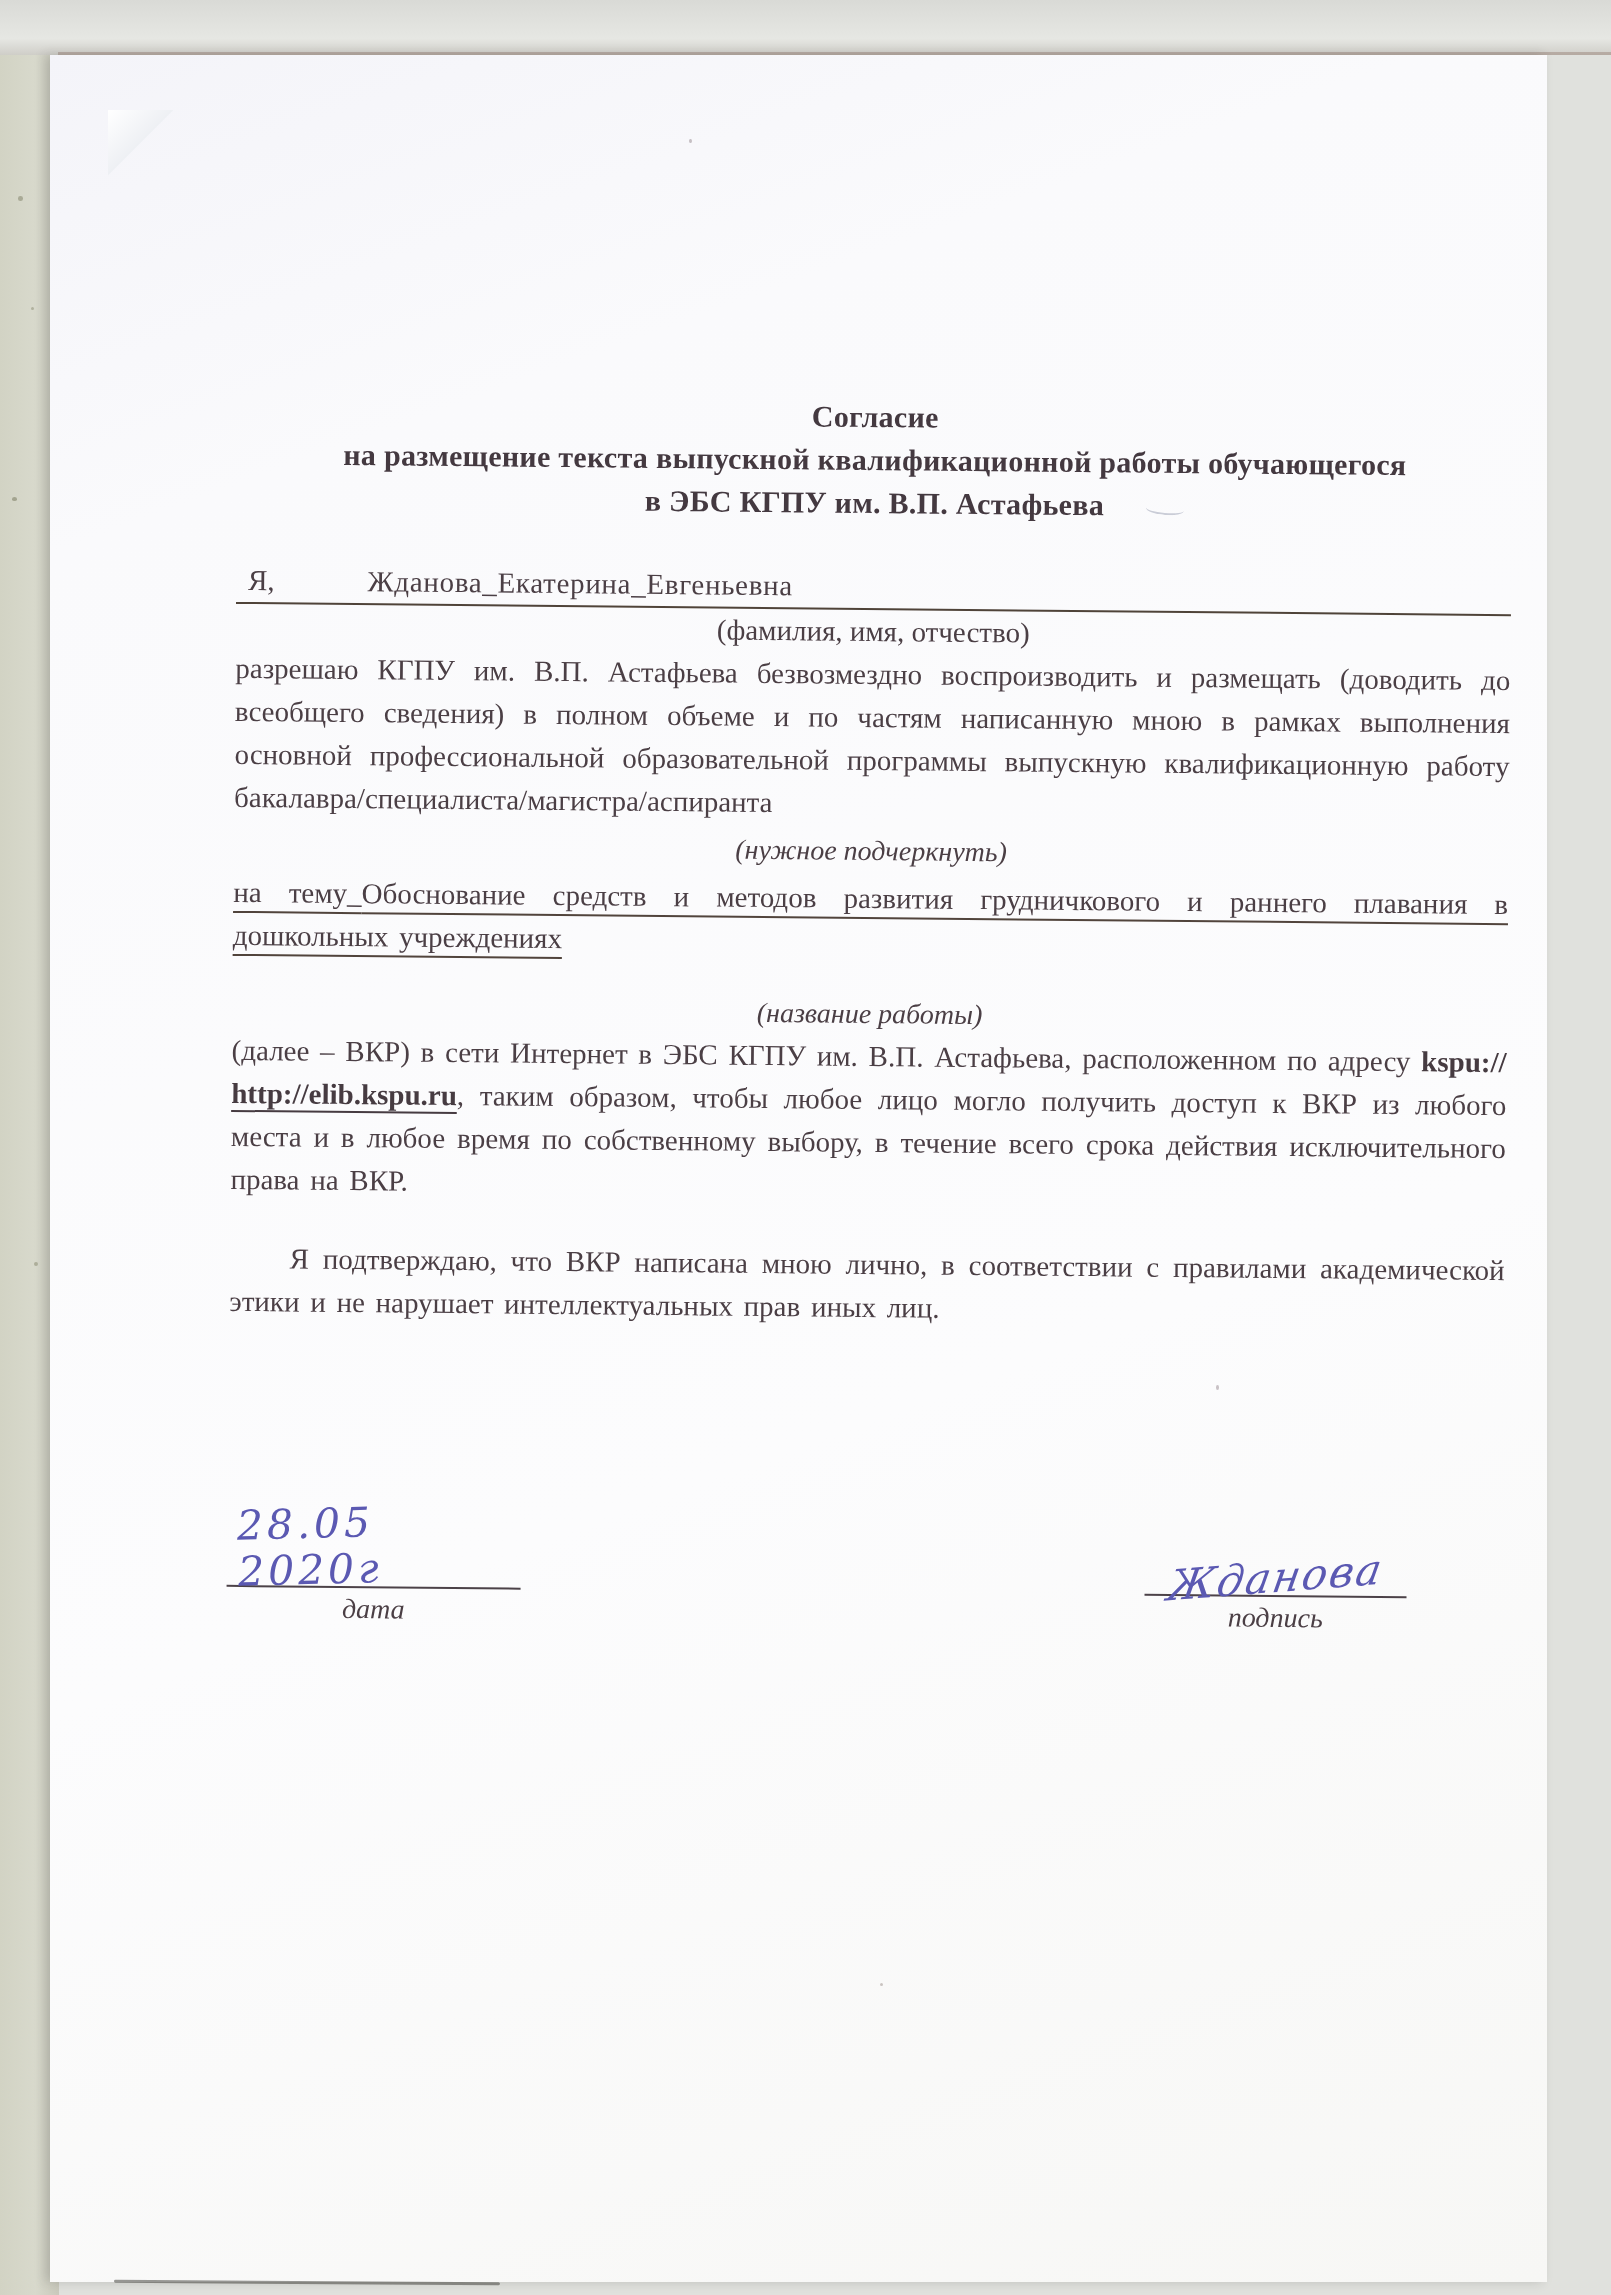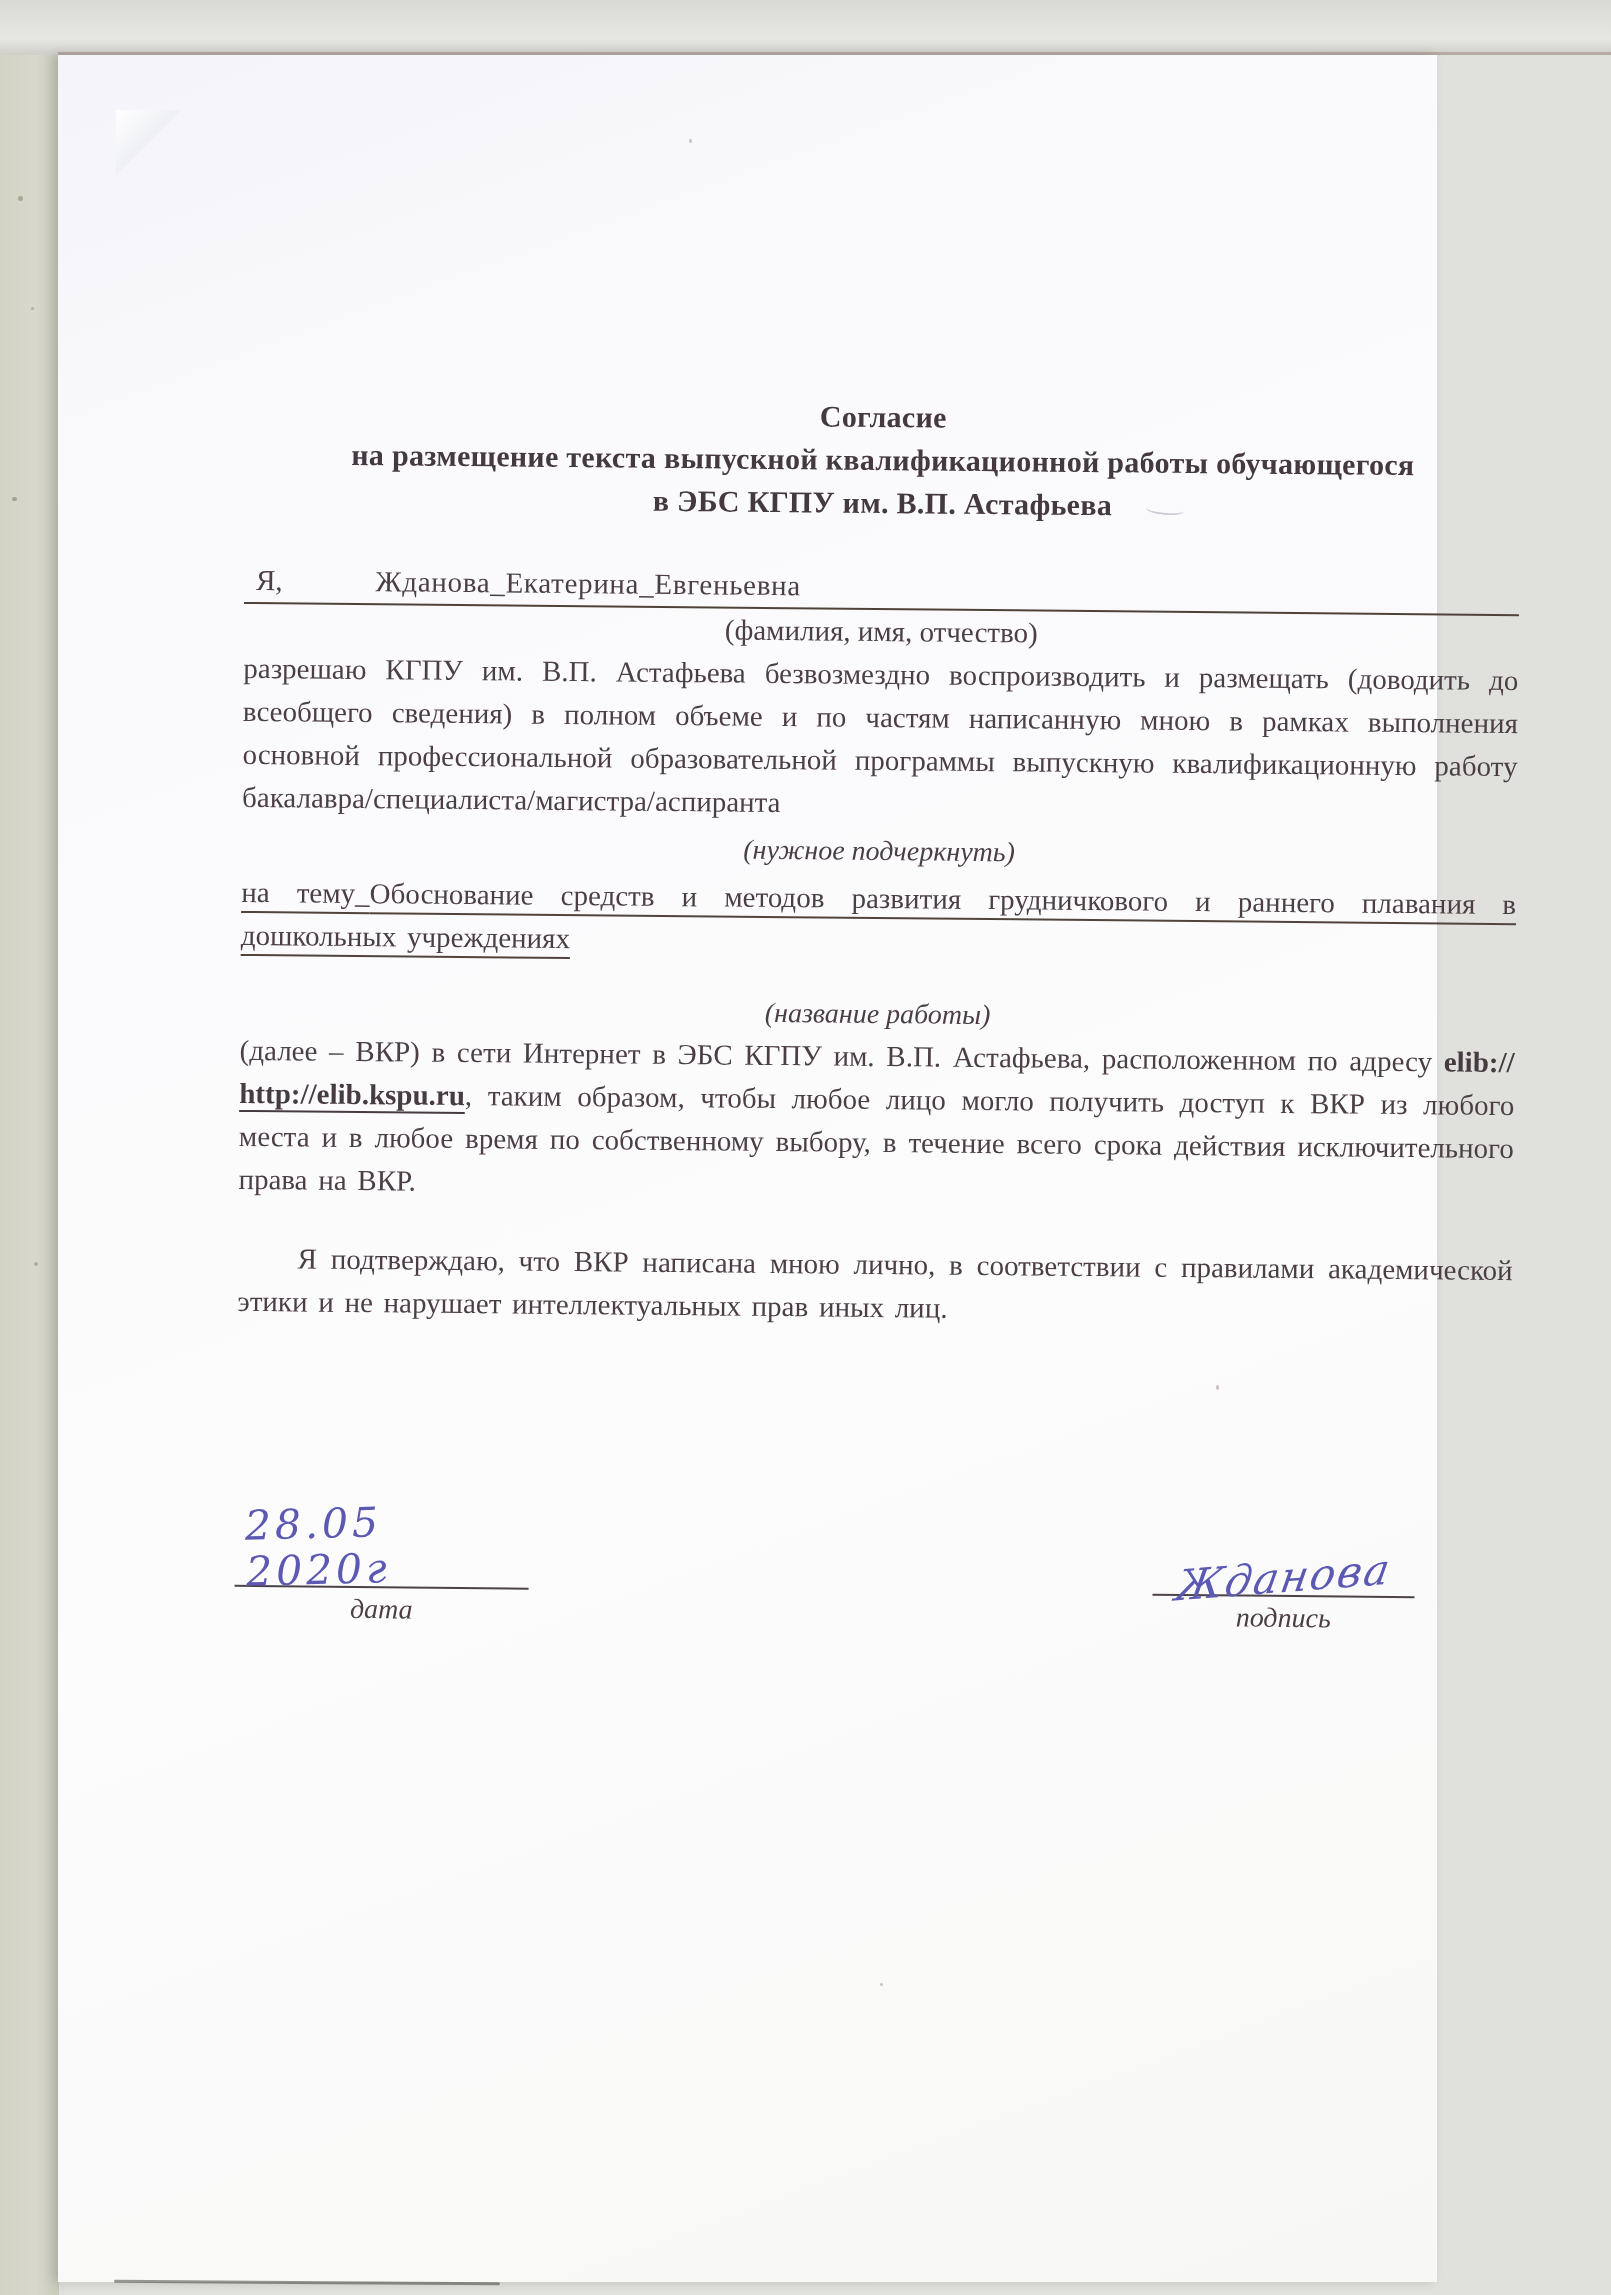--- a/index.html
+++ b/index.html
@@ -14,21 +14,21 @@
   .scan-top {
     position: absolute; left: 0; top: 0; width: 1611px; height: 55px;
     background: linear-gradient(180deg, #d9dad6 0%, #e6e7e3 70%, #cfcec8 100%);
   }
   .scan-left {
     position: absolute; left: 0; top: 55px; width: 59px; height: 2241px;
     background: linear-gradient(90deg, #d2d3c4 0%, #d8d9cc 60%, #c9c9bc 100%);
   }
   
   .paper {
-    position: absolute; left: 58px; top: 55px; width: 1379px; height: 2227px;
+    position: absolute; left: 50px; top: 55px; width: 1497px; height: 2227px;
     background: linear-gradient(160deg, #f4f4f9 0%, #fafafc 18%, #fcfcfd 60%, #f7f7f5 100%);
     box-shadow: -5.2px 0 10.5px rgba(40,40,40,.18);
   }
   .paper-top-edge {
     position: absolute; left: 58px; top: 52px; width: 1554px; height: 2.6px;
     background: #9b857b; opacity: .5;
   }
   .corner-fold {
     position: absolute; left: 58px; top: 55px; width: 85px; height: 69px;
     background: linear-gradient(135deg, #ffffff 0%, #eef0f4 42%, rgba(255,255,255,0) 43%);
@@ -141,21 +141,21 @@
     <div class="caption">(фамилия, имя, отчество)</div>
 
     <p class="para">разрешаю КГПУ им. В.П. Астафьева безвозмездно воспроизводить и размещать (доводить до всеобщего сведения) в полном объеме и по частям написанную мною в рамках выполнения основной профессиональной образовательной программы выпускную квалификационную работу бакалавра/специалиста/магистра/аспиранта</p>
 
     <div class="caption it note">(нужное подчеркнуть)</div>
 
     <p class="topic"><span>на тему_</span><span>Обоснование средств и методов развития грудничкового и раннего плавания в дошкольных учреждениях</span></p>
 
     <div class="caption it">(название работы)</div>
 
-    <p class="para"><span>(далее – ВКР) в сети Интернет в ЭБС КГПУ им. В.П. Астафьева, расположенном по адресу </span><span class="url-prefix">elib:// </span><span class="url">http://elib.kspu.ru</span><span>, таким образом, чтобы любое лицо могло получить доступ к ВКР из любого места и в любое время по собственному выбору, в течение всего срока действия исключительного права на ВКР.</span></p>
+    <p class="para"><span>(далее – ВКР) в сети Интернет в ЭБС КГПУ им. В.П. Астафьева, расположенном по адресу </span><span class="url-prefix">kspu:// </span><span class="url">http://elib.kspu.ru</span><span>, таким образом, чтобы любое лицо могло получить доступ к ВКР из любого места и в любое время по собственному выбору, в течение всего срока действия исключительного права на ВКР.</span></p>
 
     <p class="para confirm">Я подтверждаю, что ВКР написана мною лично, в соответствии с правилами академической этики и не нарушает интеллектуальных прав иных лиц.</p>
 
     <div class="sign-row">
       <div class="date-block">
         <span class="sign-line">
             <span class="hw date-hw">28.05 2020г</span>
           </span>
         <div class="sign-label">дата</div>
       </div>

